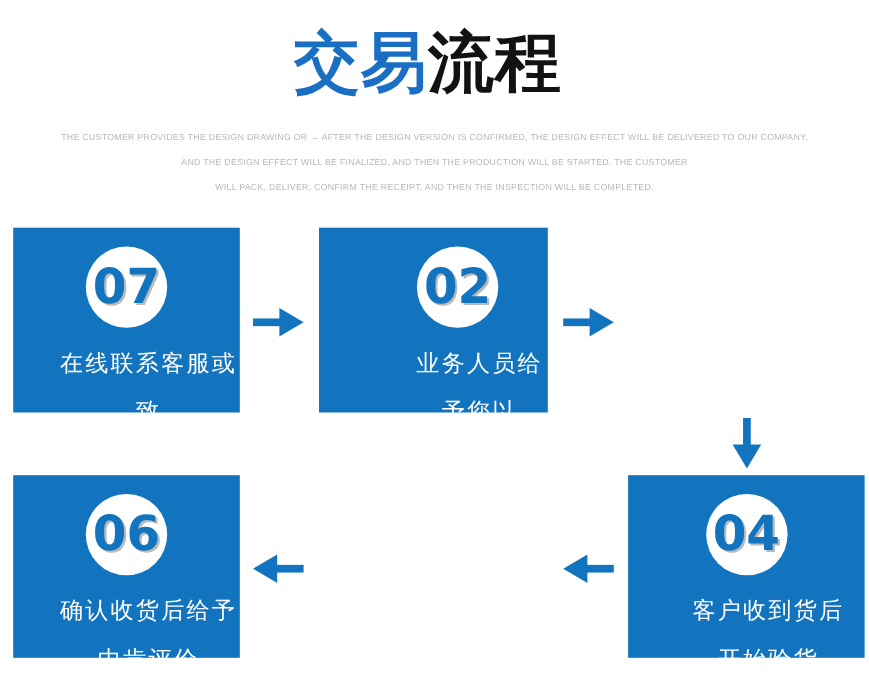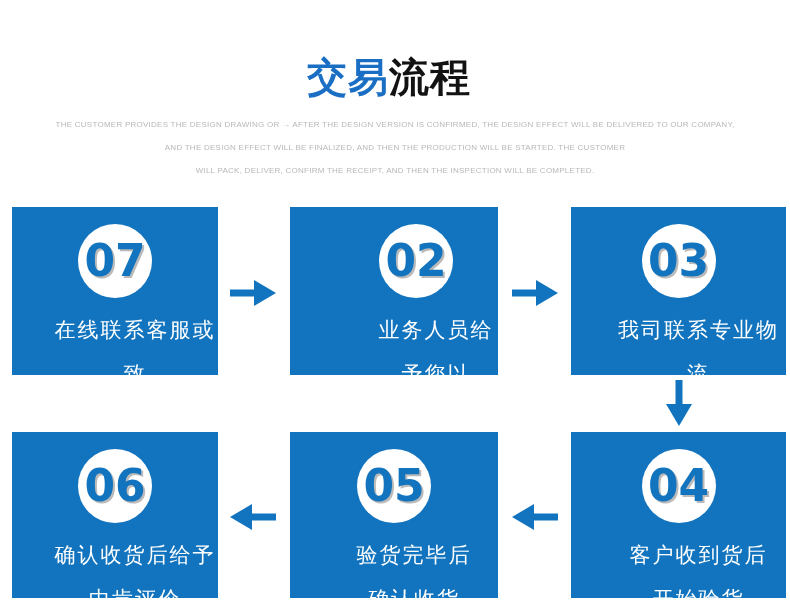--- a/index.html
+++ b/index.html
@@ -14,25 +14,24 @@
   body{font-family:"DejaVu Sans","Liberation Sans",sans-serif;}
   .canvas{
     position:relative;
     width:790px;height:612px;
     background:#ffffff;
     overflow:hidden;
   }
   .page-title{
     position:absolute;top:14px;left:0;width:778px;
     text-align:center;
-    font-size:40px;font-weight:bold;
+    font-size:60px;font-weight:bold;
     letter-spacing:1px;
     line-height:86px;
     white-space:nowrap;
-    margin-top:20px;
   }
   .page-title .t-blue{color:var(--title-blue,#1a6fc5);}
   .page-title .t-black{color:var(--title-black,#121212);}
   .subtitle{
     position:absolute;top:113px;left:0;width:790px;
     text-align:center;
     color:var(--subtitle-gray,#b8b8b8);
     font-size:8px;
     letter-spacing:0.25px;
     line-height:23px;
@@ -109,29 +108,20 @@
     </div>
   </div>
 
   <div class="arrow" style="left:510px;top:273px;">
     <svg width="50" height="40" viewBox="0 0 50 40">
         <rect x="2" y="16.5" width="27" height="7"></rect>
         <polygon points="26,7 48,20 26,33"></polygon>
       </svg>
   </div>
 
-  <div class="step" style="left:571px;top:207px;width:215px;height:168px;">
-    <div class="circle">
-      <span class="num">03</span>
-    </div>
-    <div class="steptext">
-      <div>我司联系专业物流</div>
-      <div>保证运输到位</div>
-    </div>
-  </div>
 
   <div class="arrow" style="left:659px;top:378px;">
     <svg width="40" height="50" viewBox="0 0 40 50">
         <rect x="16.5" y="2" width="7" height="27"></rect>
         <polygon points="7,26 20,48 33,26"></polygon>
       </svg>
   </div>
 
   <div class="step" style="left:571px;top:432px;width:215px;height:166px;">
     <div class="circle">
@@ -143,29 +133,20 @@
     </div>
   </div>
 
   <div class="arrow" style="left:510px;top:497px;">
     <svg width="50" height="40" viewBox="0 0 50 40">
         <rect x="21" y="16.5" width="27" height="7"></rect>
         <polygon points="24,7 2,20 24,33"></polygon>
       </svg>
   </div>
 
-  <div class="step" style="left:290px;top:432px;width:208px;height:166px;">
-    <div class="circle">
-      <span class="num">05</span>
-    </div>
-    <div class="steptext">
-      <div>验货完毕后</div>
-      <div>确认收货</div>
-    </div>
-  </div>
 
   <div class="arrow" style="left:228px;top:497px;">
     <svg width="50" height="40" viewBox="0 0 50 40">
         <rect x="21" y="16.5" width="27" height="7"></rect>
         <polygon points="24,7 2,20 24,33"></polygon>
       </svg>
   </div>
 
   <div class="step" style="left:12px;top:432px;width:206px;height:166px;">
     <div class="circle">

